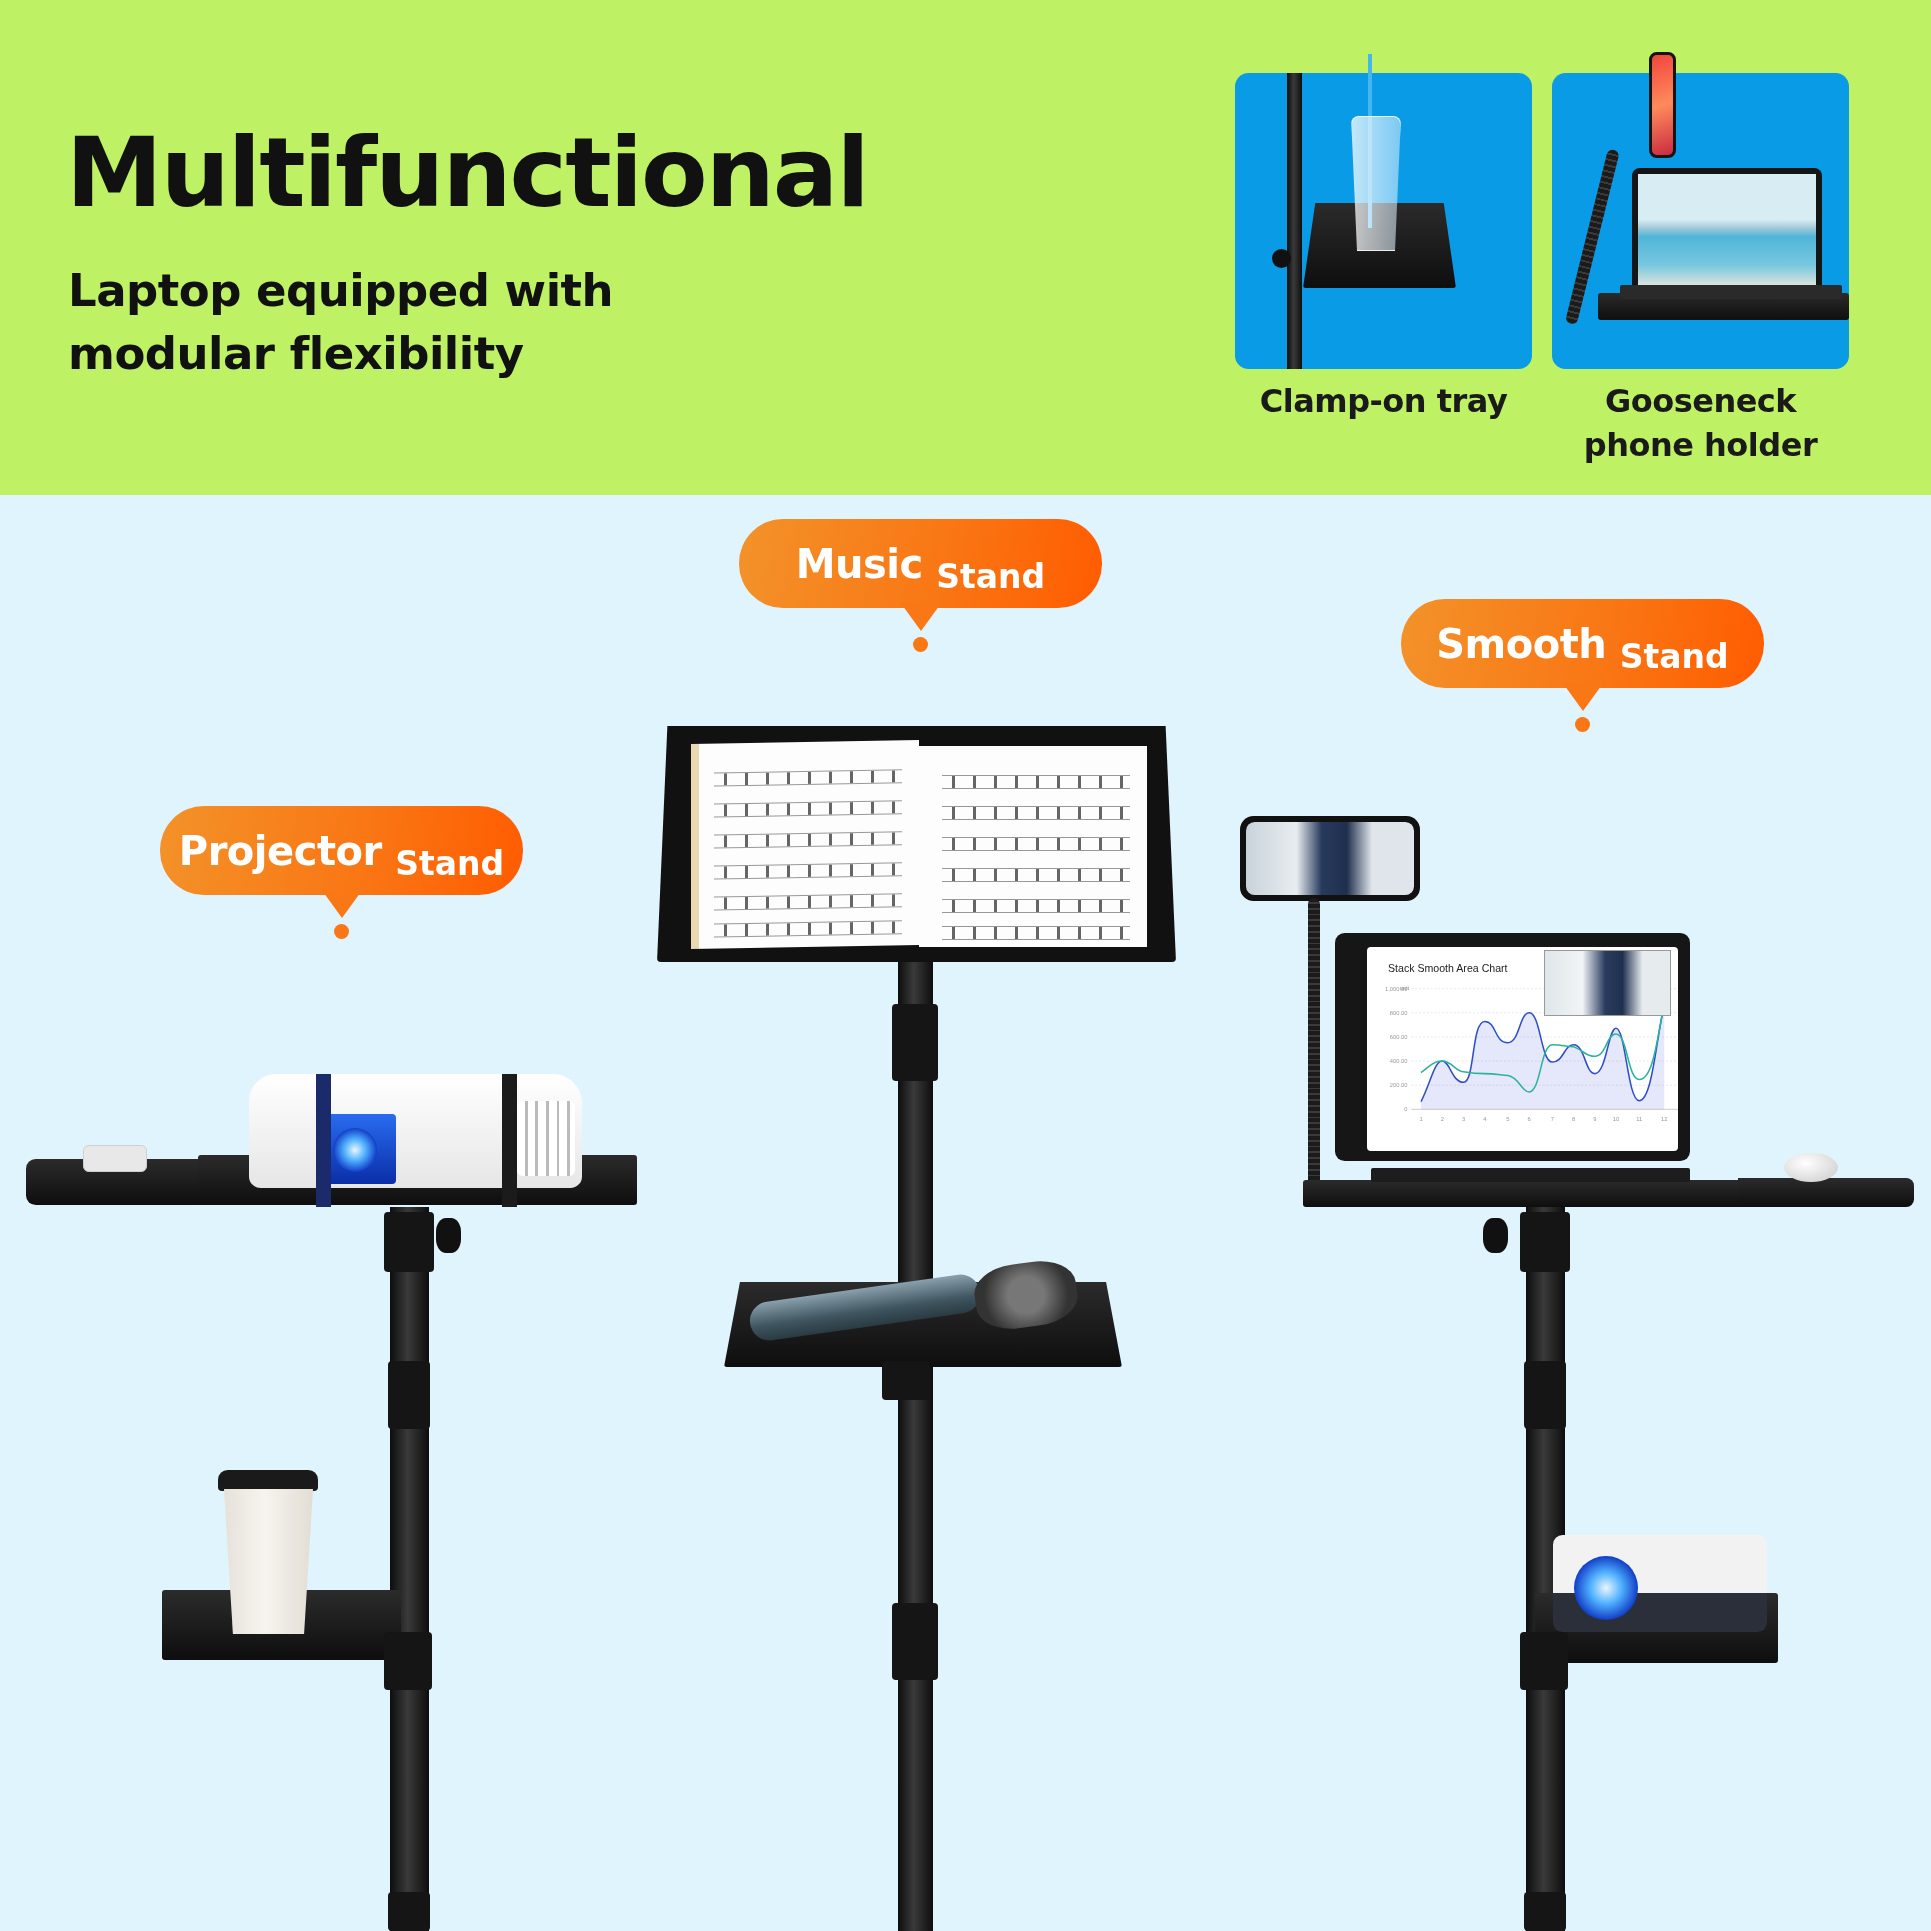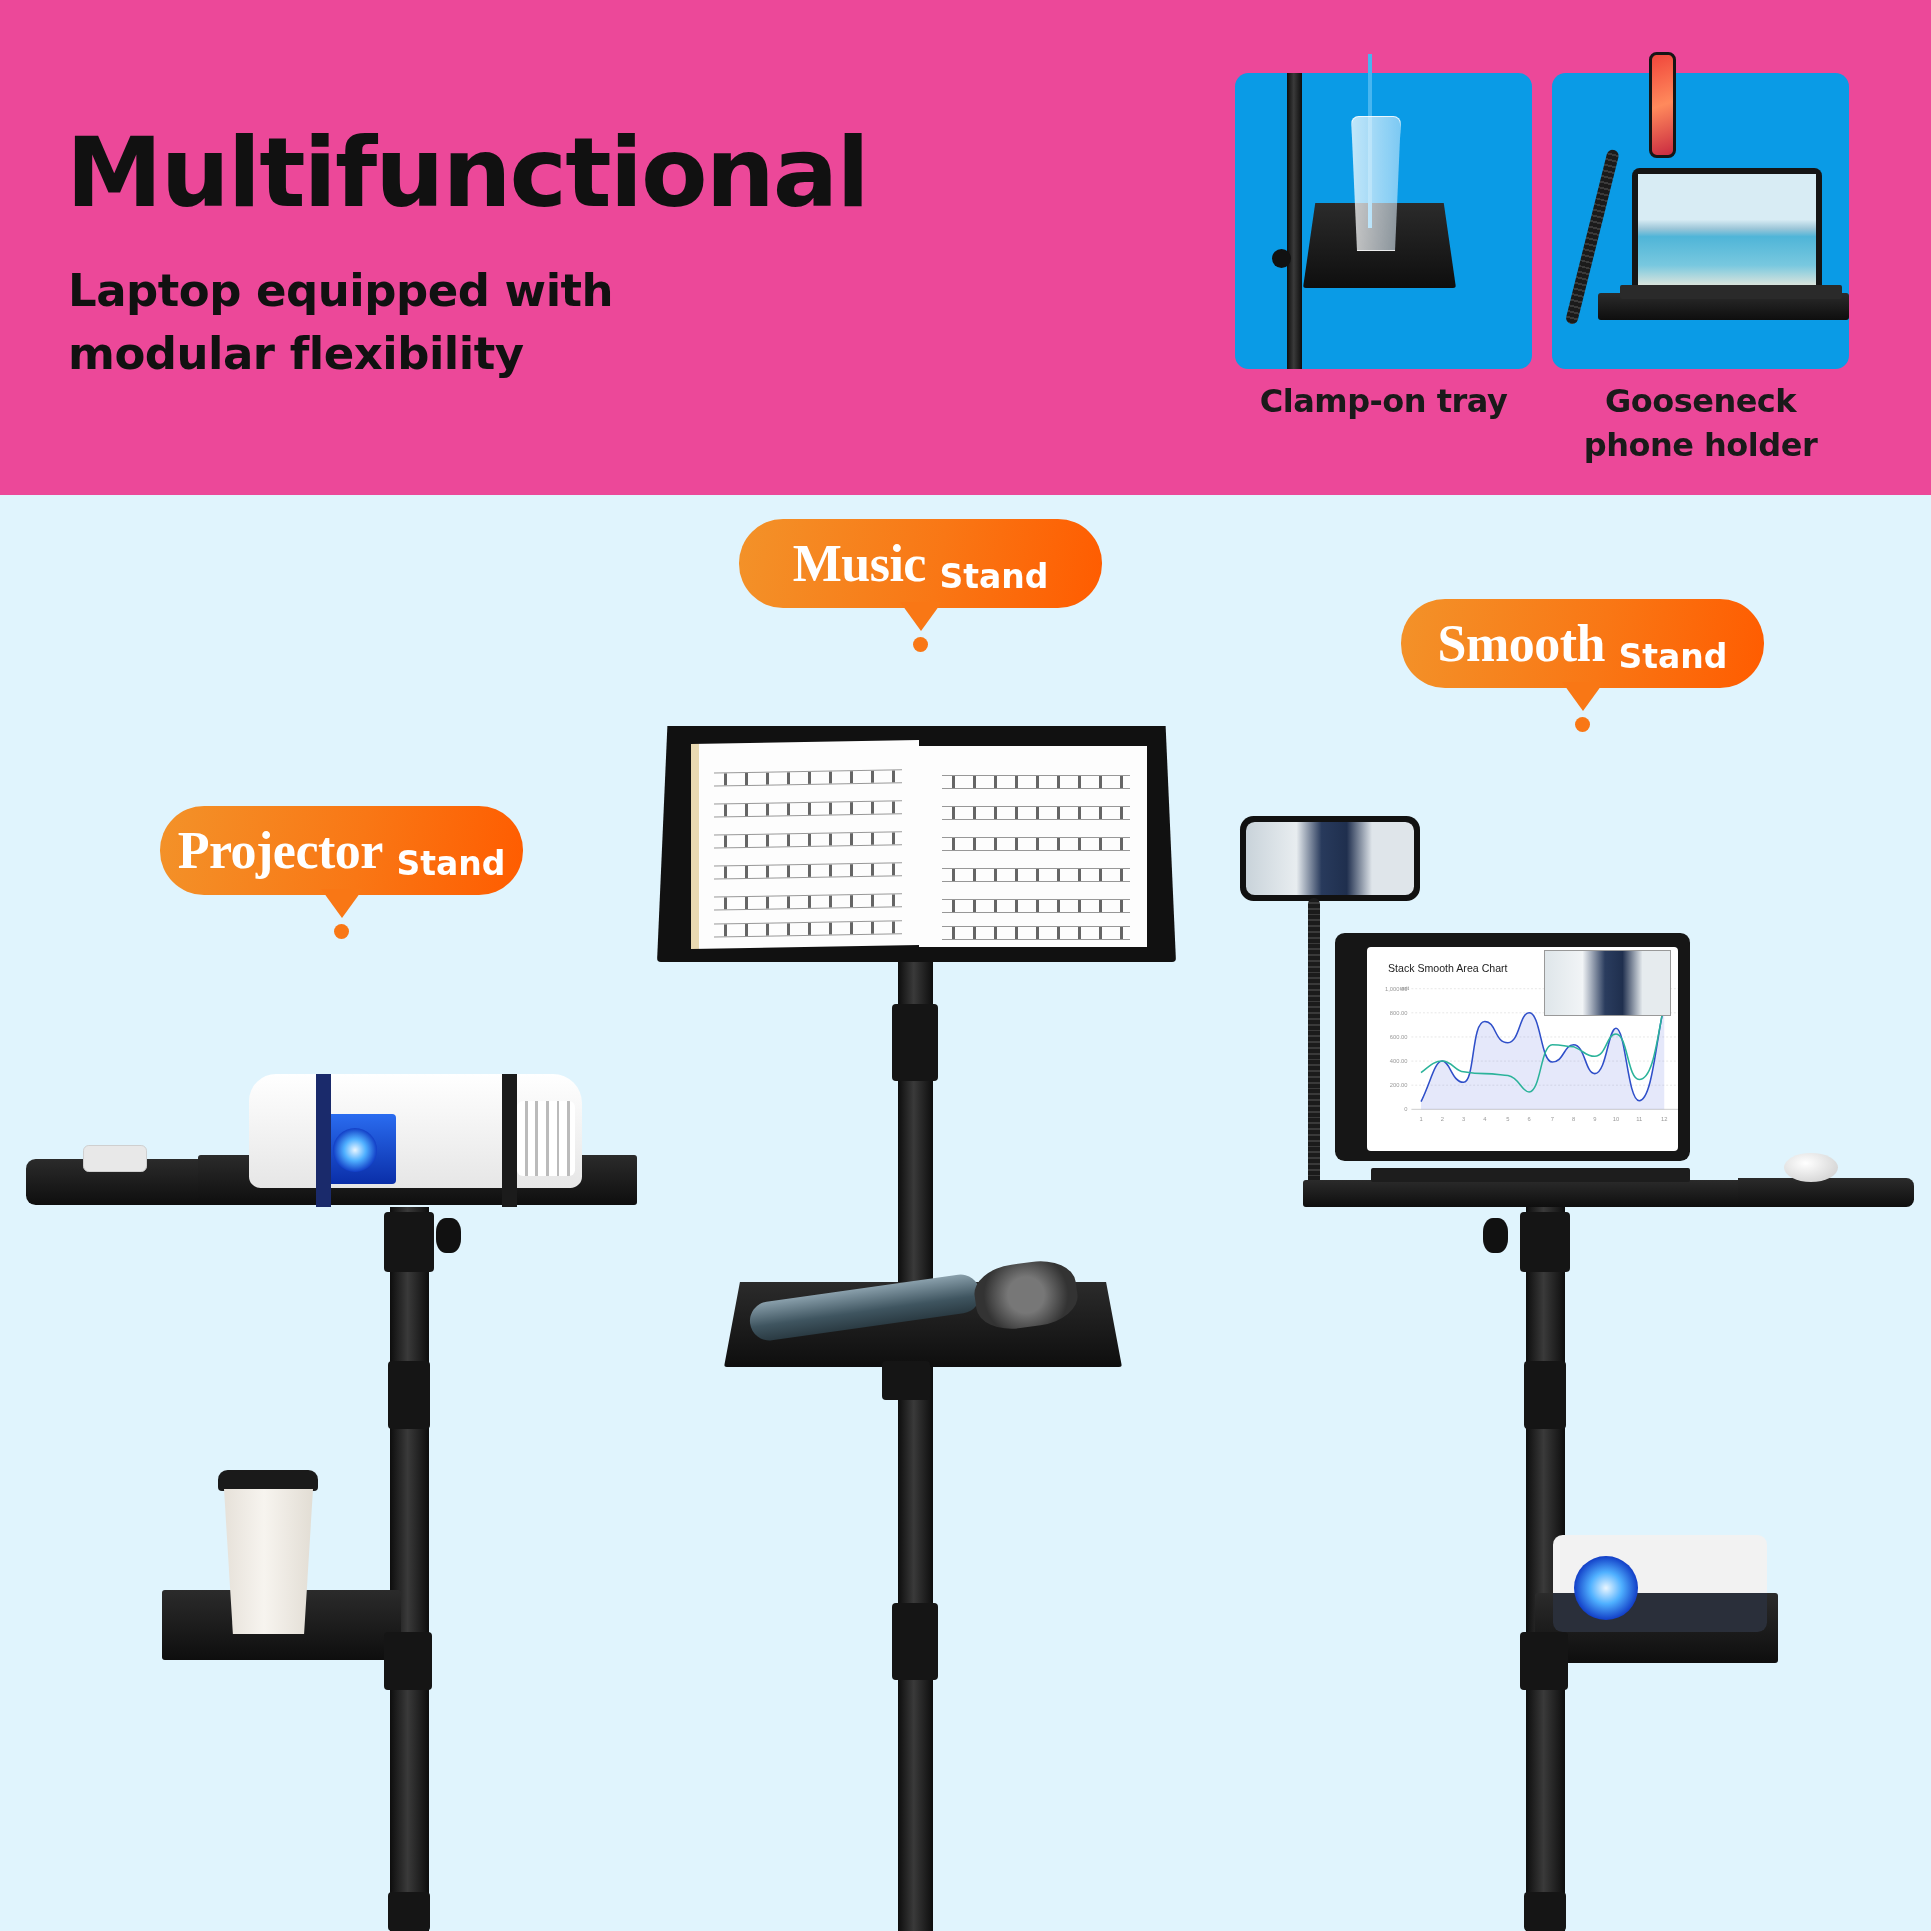--- a/index.html
+++ b/index.html
@@ -1,31 +1,31 @@
 <!DOCTYPE html>
 <html><head>
 <meta charset="utf-8">
 <style>
   * { box-sizing: border-box; margin: 0; padding: 0; }
   html, body { width: 1931px; height: 1931px; overflow: hidden; }
   body { position: relative; font-family: "DejaVu Sans", sans-serif; background: #e0f4fd; }
 
-  .top { position: absolute; left: 0; top: 0; width: 1931px; height: 495px; background: #ec4899; }
+  .top { position: absolute; left: 0; top: 0; width: 1931px; height: 495px; background: #bef264; }
   .bottom { position: absolute; left: 0; top: 495px; width: 1931px; height: 1436px; background: #e0f4fd; }
 
   .headline { position: absolute; left: 66px; top: 124px; font-size: 97px; font-weight: bold; color: #111; letter-spacing: -1.9px; line-height: 1; }
   .subhead { position: absolute; left: 68px; top: 259px; width: 695px; font-size: 45px; font-weight: bold; color: #111; line-height: 63px; letter-spacing: -0.5px; }
 
   .feature { position: absolute; top: 73px; width: 297px; }
   .feature .panel { width: 297px; height: 296px; background: #0a9be6; border-radius: 13.5px; position: relative; overflow: visible; }
   .feature .caption { margin-top: 9.7px; text-align: center; font-size: 32px; font-weight: bold; color: #1a1a1a; line-height: 44px; letter-spacing: -0.5px; }
 
   
   .bubble { position: absolute; height: 89px; border-radius: 44px; background: linear-gradient(100deg, #f39229 0%, #f97715 55%, #ff5c00 100%); color: #fff; display: flex; align-items: center; justify-content: center; gap: 13.5px; }
-  .bubble .b-main { font-size: 52px; font-weight: bold; letter-spacing: -0.5px; font-family: Liberation Serif, serif; }
+  .bubble .b-main { font-size: 40px; font-weight: bold; letter-spacing: -0.5px; }
   .bubble .b-sub { font-size: 33px; font-weight: bold; margin-top: 25px; }
   .bubble .tail { position: absolute; left: 50%; top: 83px; width: 0; height: 0; margin-left: -21px; border-left: 21px solid transparent; border-right: 21px solid transparent; border-top: 29px solid #f97715; }
   .bubble .dot { position: absolute; left: 50%; top: 118px; width: 15.4px; height: 15.4px; margin-left: -7.7px; border-radius: 50%; background: #f97715; }
 
   
   .pole { position: absolute; background: linear-gradient(90deg, #0d0d0d, #3a3a3a 45%, #0d0d0d); }
   .tray { position: absolute; background: linear-gradient(180deg, #2b2b2b, #0e0e0e); border-radius: 2.9px; }
   .knob { position: absolute; background: #111; border-radius: 50%; }
   .joint { position: absolute; background: #151515; border-radius: 3.9px; }
 

